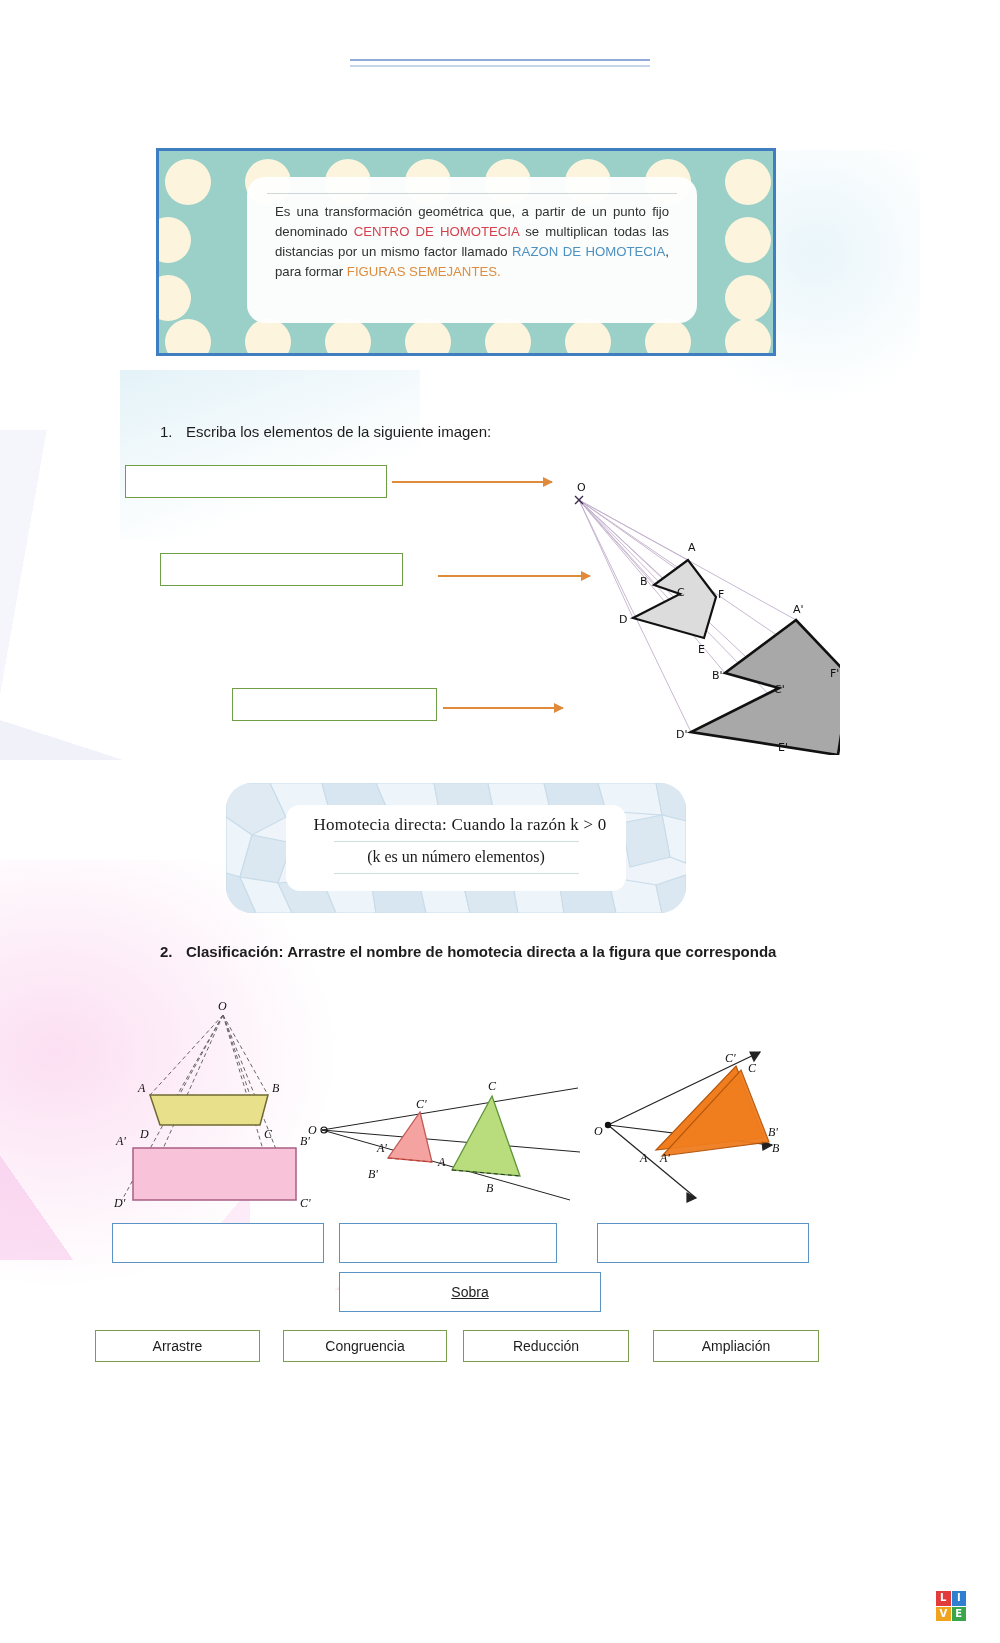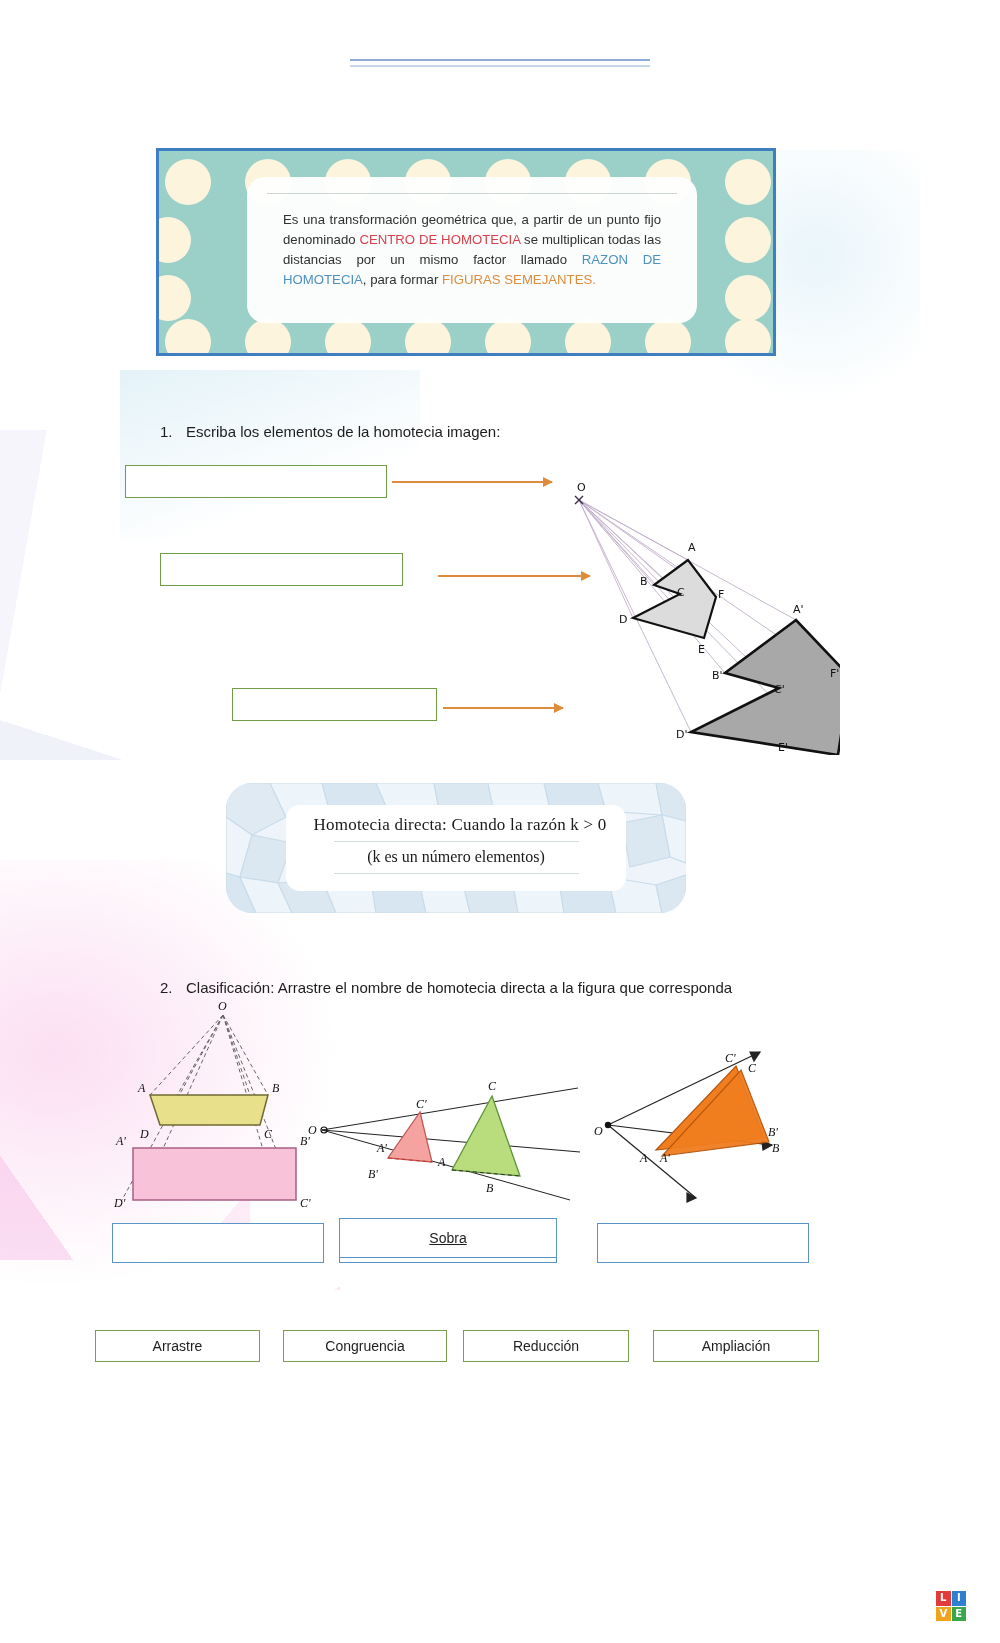--- a/index.html
+++ b/index.html
@@ -82,31 +82,31 @@
     position:absolute;left:88px;top:26px;width:450px;height:146px;
     background:#ffffff;border-radius:18px;
     box-sizing:border-box;padding:12px 20px 10px 20px;
     opacity:.96;
   }
   .def-h{
     font-size:17px;font-weight:700;color:#1f8a5a;margin:0 0 4px 0;
   }
   .def-hr{height:1px;background:#cfd6d8;margin:4px 0 8px 0;}
   .def-p{
-    font-size:13.2px;line-height:1.52;color:#2b2b2b;text-align:justify;margin:16px;
+    font-size:13.2px;line-height:1.52;color:#2b2b2b;text-align:justify;margin:8px;
   }
   .hl-red{color:#d93b48;}
   .hl-blue{color:#4a8fc0;}
   .hl-orange{color:#e08b38;}
 
   
   .q{position:absolute;font-size:15px;color:#1d1d1d;}
   .q-num{display:inline-block;width:26px;}
   #q1{left:160px;top:423px;}
-  #q2{left:160px;top:979px;}
+  #q2{left:160px;top:943px;font-weight:bold;}
 
   
   .inbox{
     position:absolute;background:#ffffff;border:1.6px solid #6f9e45;
     box-sizing:border-box;
   }
   #ibox1{left:125px;top:465px;width:262px;height:33px;}
   #ibox2{left:160px;top:553px;width:243px;height:33px;}
   #ibox3{left:232px;top:688px;width:205px;height:33px;}
 
@@ -152,21 +152,21 @@
   
   .dropzone{
     position:absolute;background:#ffffff;border:1.6px solid #5b93c4;
     box-sizing:border-box;
     font-size:14px;color:#1d1d1d;
     display:flex;align-items:center;justify-content:center;
   }
   #dz1{left:112px;top:1223px;width:212px;height:40px;}
   #dz2{left:339px;top:1223px;width:218px;height:40px;}
   #dz3{left:597px;top:1223px;width:212px;height:40px;}
-  #dzs{left:339px;top:1218px;width:218px;height:40px;text-decoration:underline;}
+  #dzs{left:339px;top:1272px;width:262px;height:40px;text-decoration:underline;}
 
   
   .chip{
     position:absolute;background:#ffffff;border:1.4px solid #7a9e4e;
     box-sizing:border-box;height:32px;
     display:flex;align-items:center;justify-content:center;
     font-size:14px;color:#1d1d1d;
   }
   #chip1{left:95px;top:1330px;width:165px;}
   #chip2{left:283px;top:1330px;width:164px;}
@@ -236,21 +236,21 @@
   </div>
   <div class="def-inner">
     <div class="def-hr"></div>
     <p class="def-p">
       <span>Es una transformación geométrica que, a partir de un punto fijo denominado </span><span class="hl-red">CENTRO DE HOMOTECIA</span><span> se multiplican todas las distancias por un mismo factor llamado </span><span class="hl-blue">RAZON DE HOMOTECIA</span><span>, para formar </span><span class="hl-orange">FIGURAS SEMEJANTES.</span>
     </p>
   </div>
 </div>
 
 <div class="q" id="q1">
-  <span class="q-num">1.</span><span>Escriba los elementos de la homotecia imagen:</span>
+  <span class="q-num">1.</span><span>Escriba los elementos de la siguiente imagen:</span>
 </div>
 
 <input class="inbox" id="ibox1" value="" style="">
 <input class="inbox" id="ibox2" value="" style="">
 <input class="inbox" id="ibox3" value="" style="">
 
 <div class="arrow" id="arr1"></div>
 <div class="arrow" id="arr2"></div>
 <div class="arrow" id="arr3"></div>
 

